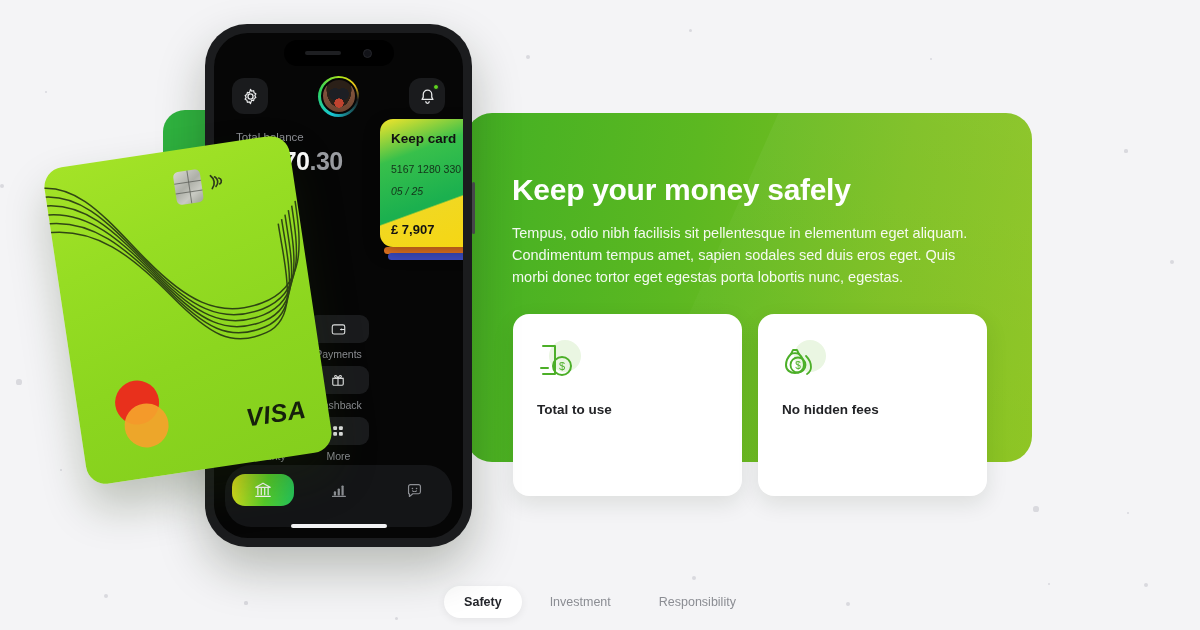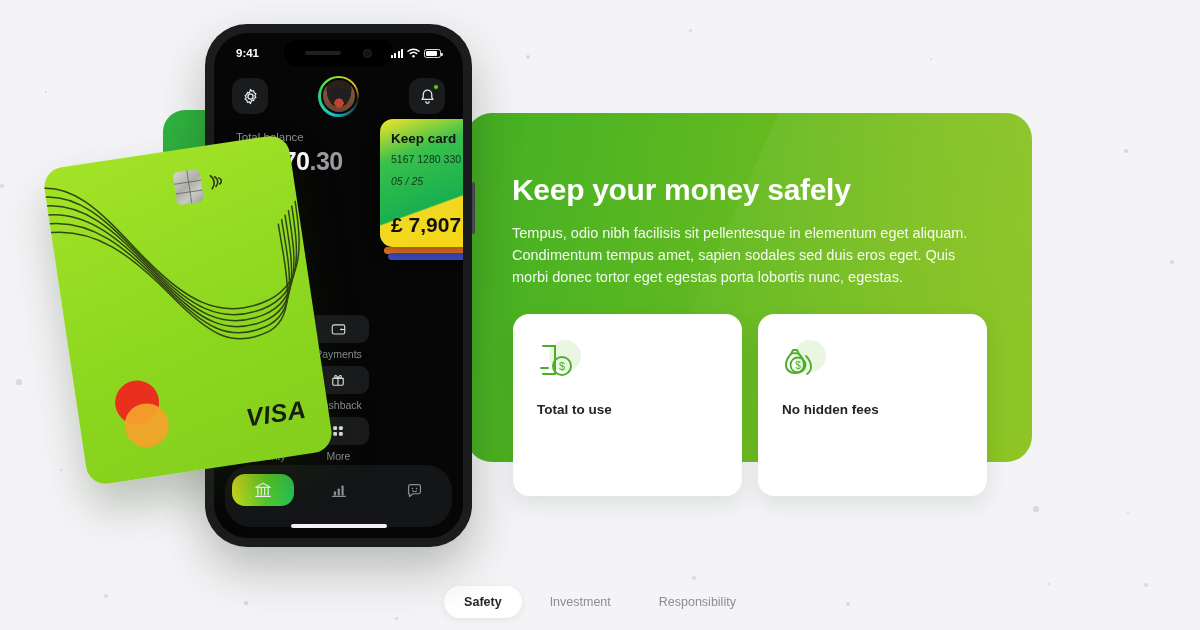--- a/index.html
+++ b/index.html
@@ -304,25 +304,25 @@
     left: 166px; top: 86px;
     width: 132px; height: 128px;
     border-radius: 13px;
     background: linear-gradient(160deg, #f5e52a 0%, #38c04b 26%, #1bb04f 58%, #1bb04f 60%, #f1d821 61%, #f7d60f 100%);
     padding: 12px 11px;
     z-index: 3;
     overflow: hidden;
     box-shadow: 0 6px 16px rgba(0,0,0,.35);
   }
   .mc-title { color: #111; font-size: 13.5px; font-weight: bold; white-space: nowrap; }
-  .mc-num { color: #14321a; font-size: 10.5px; margin-top: 7px; white-space: nowrap; }
+  .mc-num { color: #14321a; font-size: 10.5px; margin-top: 17px; white-space: nowrap; }
   .mc-exp { color: #14321a; font-size: 10.5px; margin-top: 10px; font-style: italic; }
   .mc-amt {
     position: absolute; left: 11px; bottom: 10px;
-    color: #121212; font-size: 21px; font-weight: bold; white-space: nowrap;
+    color: #121212; font-size: 13px; font-weight: bold; white-space: nowrap;
   }
   .stack-card {
     position: absolute;
     border-radius: 4px;
     z-index: 2;
   }
   .stack-orange { left: 170px; top: 214px; width: 124px; height: 7px; background: #f07a22; }
   .stack-blue   { left: 174px; top: 220px; width: 116px; height: 7px; background: #3c4cc4; }
 
   
@@ -531,39 +531,20 @@
 
   <div class="phone">
     <div class="phone-side-btn"></div>
     <div class="phone-screen">
 
       <div class="notch">
         <div class="speaker"></div>
         <div class="cam"></div>
       </div>
 
-      <div class="statusbar">
-        <div>9:41</div>
-        <div class="status-right">
-          <div class="bars">
-            <i style="height:3px"></i>
-              <i style="height:5px"></i>
-              <i style="height:7px"></i>
-              <i style="height:9px"></i>
-          </div>
-          <svg width="13" height="10" viewBox="0 0 13 10">
-            <path d="M1 3.2A8.5 8.5 0 0 1 12 3.2" stroke="#fff" stroke-width="1.4" fill="none" stroke-linecap="round"></path>
-            <path d="M3.2 5.6a5 5 0 0 1 6.6 0" stroke="#fff" stroke-width="1.4" fill="none" stroke-linecap="round"></path>
-            <circle cx="6.5" cy="8.3" r="1.2" fill="#fff"></circle>
-          </svg>
-          <div class="battery">
-              <i></i>
-            </div>
-        </div>
-      </div>
 
       <div class="app-header">
         <div class="hdr-btn">
           <svg width="17" height="17" viewBox="0 0 20 20" fill="none">
             <circle cx="10" cy="10" r="3" stroke="#e8e9ea" stroke-width="1.5"></circle>
             <path d="M10 1.6l1.3 2.1 2.4-.5.5 2.4 2.1 1.3-1.2 2.1 1.2 2.1-2.1 1.3-.5 2.4-2.4-.5L10 18.4l-1.3-2.1-2.4.5-.5-2.4-2.1-1.3L4.9 11 3.7 8.9l2.1-1.3.5-2.4 2.4.5L10 1.6z" stroke="#e8e9ea" stroke-width="1.4" stroke-linejoin="round"></path>
           </svg>
         </div>
         <div class="avatar-wrap">
           <div class="avatar"></div>

